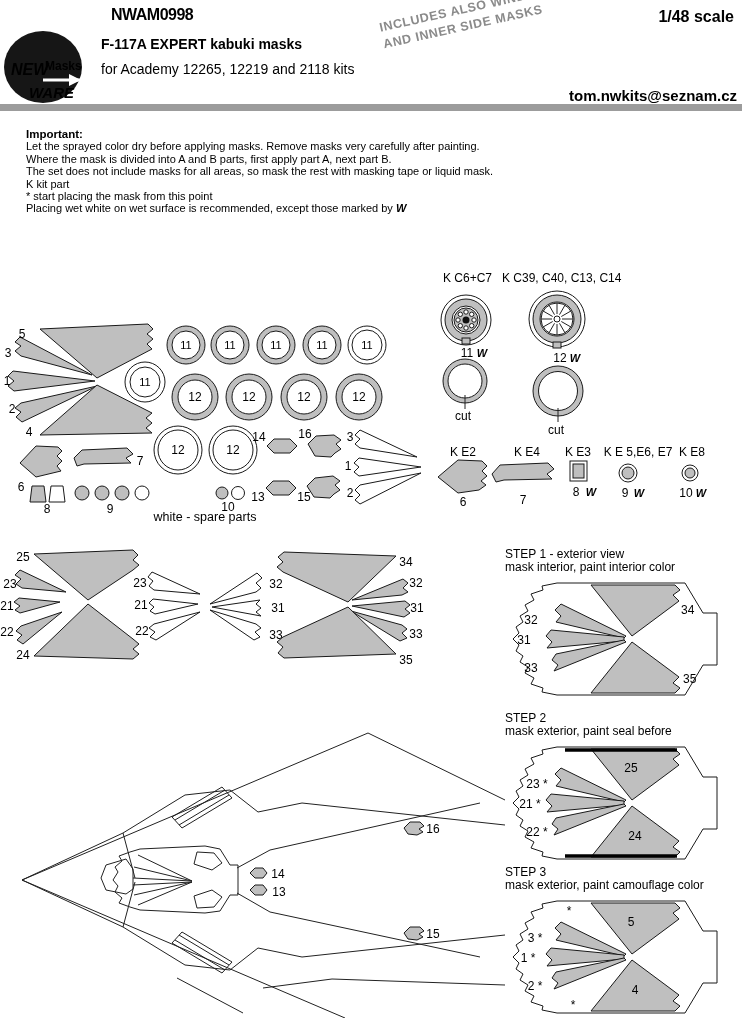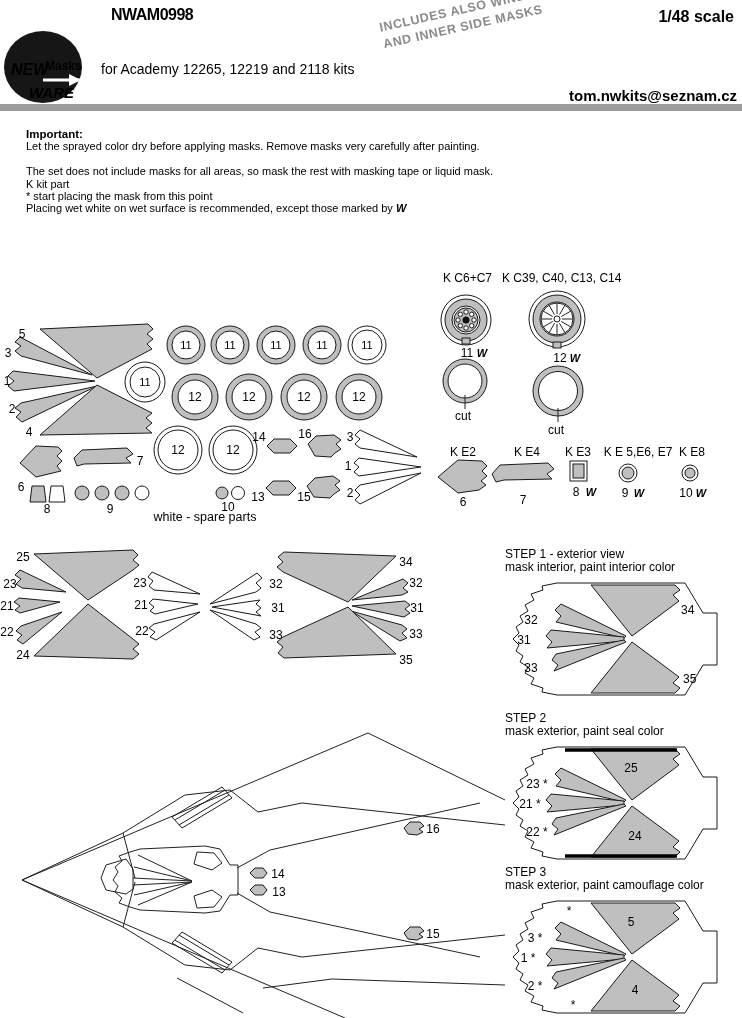--- a/index.html
+++ b/index.html
@@ -39,33 +39,34 @@
     <svg width="80" height="74" viewBox="0 0 80 74">
       <ellipse cx="40" cy="37" rx="39" ry="36" fill="#161616"></ellipse>
       <text x="8" y="45" fill="#fff" font-size="16" font-style="italic" font-weight="bold">NEW</text>
       <text x="42" y="40" fill="#fff" font-size="12" font-weight="bold">Masks</text>
       <line x1="40" y1="50" x2="84" y2="50" stroke="#fff" stroke-width="3"></line>
       <polygon points="66,44 78,50 66,56" fill="#fff"></polygon>
       <text x="26" y="68" fill="#fff" font-size="15" font-style="italic" font-weight="bold">WARE</text>
     </svg>
   </div>
   <div class="abs code">NWAM0998</div>
+  <div class="abs product">F-117A EXPERT  kabuki masks</div>
   <div class="abs kits">for Academy 12265, 12219 and 2118 kits</div>
   <div class="abs diag">
     <div>INCLUDES ALSO WINDOW SEALS</div>
     <div>AND INNER SIDE MASKS</div>
   </div>
   <div class="abs scale">1/48 scale</div>
   <div class="abs email">tom.nwkits@seznam.cz</div>
   <div class="abs bar"></div>
 
   <div class="abs imp">
     <b>Important:</b><br>
     <span>Let the sprayed color dry before applying masks. Remove masks very carefully after painting.</span><br>
-    <br>
+    <span>Where the mask is divided into A and B parts, first apply part A, next part B.</span><br>
     <span>The set does not include masks for all areas, so mask the rest with masking tape or liquid mask.</span><br>
     <span>K kit part</span><br>
     <span>* start placing the mask from this point</span><br>
     <span>Placing wet white on wet surface is recommended, except those marked by</span>
     <span class="wspan">W</span>
   </div>
 
   <svg width="0" height="0" style="position:absolute">
     <defs>
       <path id="cnp-outline" class="white" d="M 8,62 L 14,56 L 11,50 L 18,45 L 15,39 L 23,34 L 20,28 L 29,23 L 26,17 L 38,13 L 37,9 L 52,6 L 180,6 L 198,36 L 212,36 L 212,88 L 198,88 L 180,118 L 52,118 L 37,115 L 38,111 L 26,107 L 29,101 L 20,96 L 23,90 L 15,85 L 18,79 L 11,74 L 14,68 Z"></path>
@@ -361,21 +362,21 @@
       <text class="t" x="26" y="47">32</text>
       <text class="t" x="19" y="67">31</text>
       <text class="t" x="26" y="95">33</text>
       <text class="ts" x="176" y="37">34</text>
       <text class="ts" x="178" y="106">35</text>
     </svg>
   </div>
 
   <div class="abs stepblk" style="top:712px">
     <div class="stitle">STEP 2</div>
-    <div class="ssub">mask exterior, paint seal color</div>
+    <div class="ssub">mask exterior, paint seal before</div>
     <svg width="237" height="126" viewBox="0 0 237 126" style="margin-top:4px">
       <use href="#cnp-outline"></use>
       <use href="#cnp-masks"></use>
       <line x1="60" y1="9" x2="172" y2="9" stroke="#000" stroke-width="3.5"></line>
       <line x1="60" y1="115" x2="172" y2="115" stroke="#000" stroke-width="3.5"></line>
       <text class="t" x="32" y="47">23 *</text>
       <text class="t" x="25" y="67">21 *</text>
       <text class="t" x="32" y="95">22 *</text>
       <text class="t" x="126" y="31">25</text>
       <text class="t" x="130" y="99">24</text>

